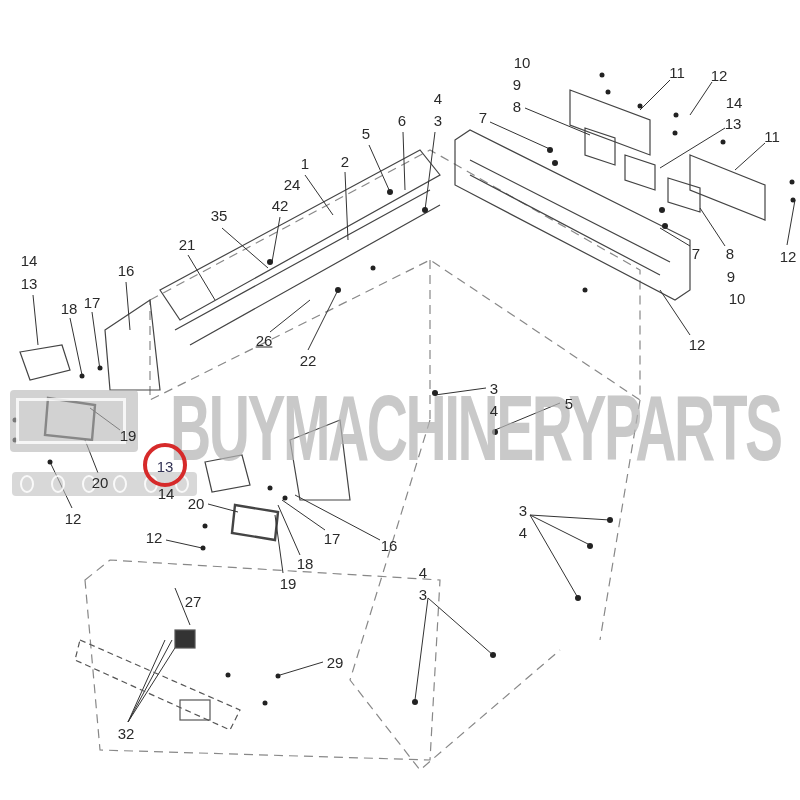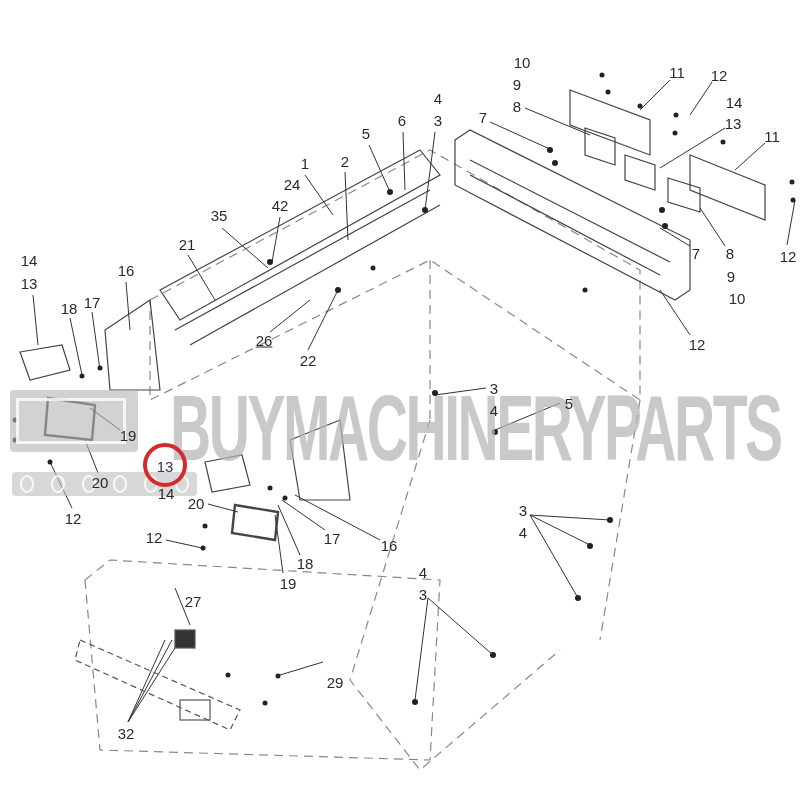--- a/index.html
+++ b/index.html
@@ -205,19 +205,19 @@
     <div class="callout" style="left: 523px; top: 510px;">3</div>
     <div class="callout" style="left: 523px; top: 532px;">4</div>
     <div class="callout" style="left: 332px; top: 538px;">17</div>
     <div class="callout" style="left: 389px; top: 545px;">16</div>
     <div class="callout" style="left: 154px; top: 537px;">12</div>
     <div class="callout" style="left: 305px; top: 563px;">18</div>
     <div class="callout" style="left: 288px; top: 583px;">19</div>
     <div class="callout" style="left: 423px; top: 572px;">4</div>
     <div class="callout" style="left: 423px; top: 594px;">3</div>
     <div class="callout" style="left: 173px; top: 601px; margin-left: 20px;">27</div>
-    <div class="callout" style="left: 335px; top: 682px; text-align: center;">29</div>
+    <div class="callout" style="left: 335px; top: 662px; text-align: center;">29</div>
     <div class="callout" style="left: 126px; top: 733px;">32</div>
   </div>
 
 <div class="highlight-circle" style="border-color: rgb(214, 42, 42);"></div>
 
 <div class="highlight-label">13</div>
 
 </body></html>

